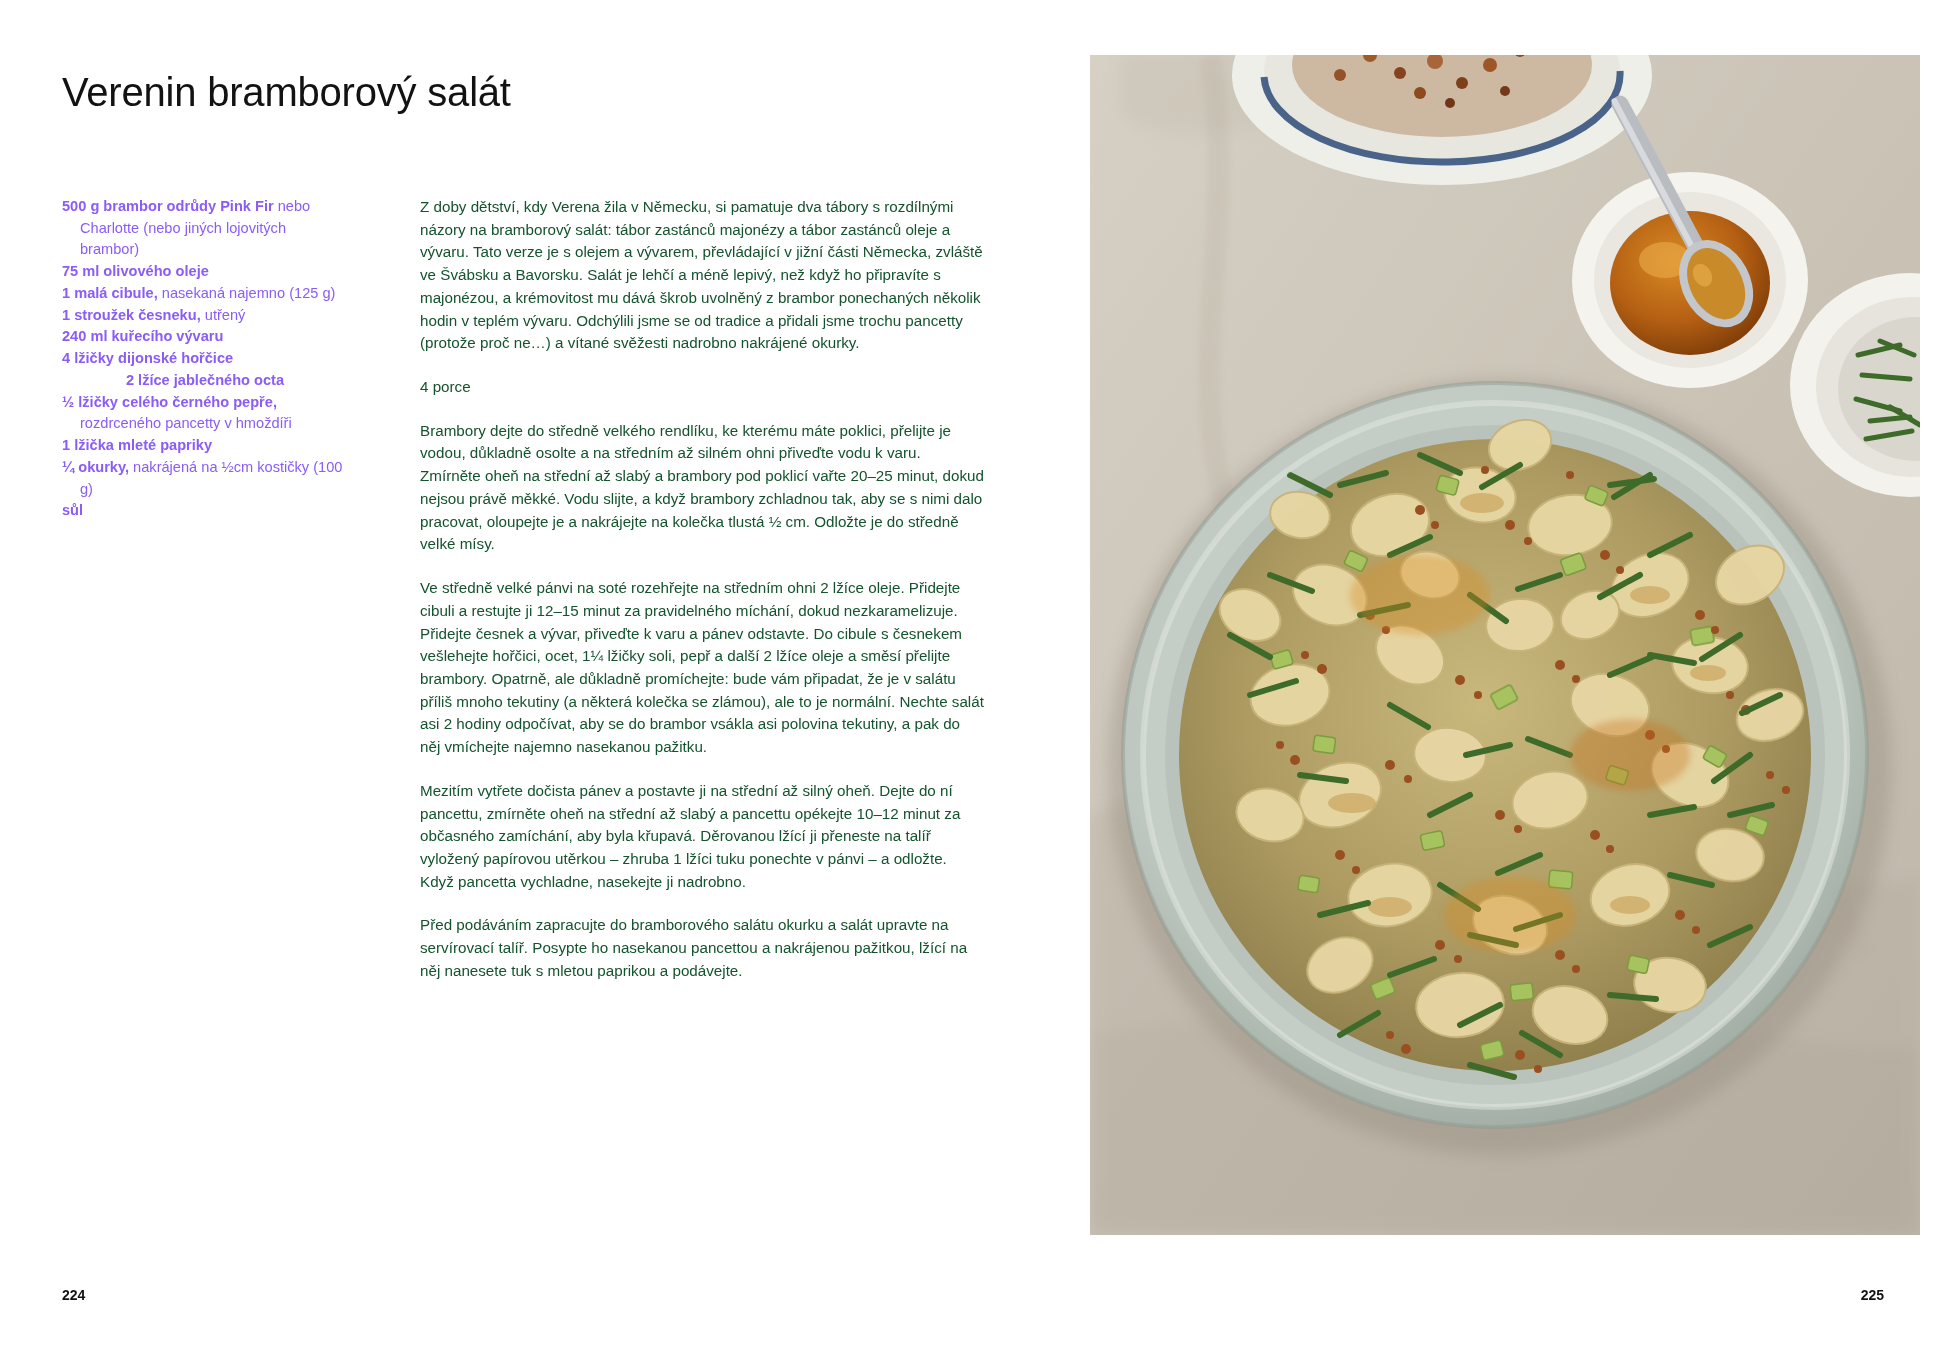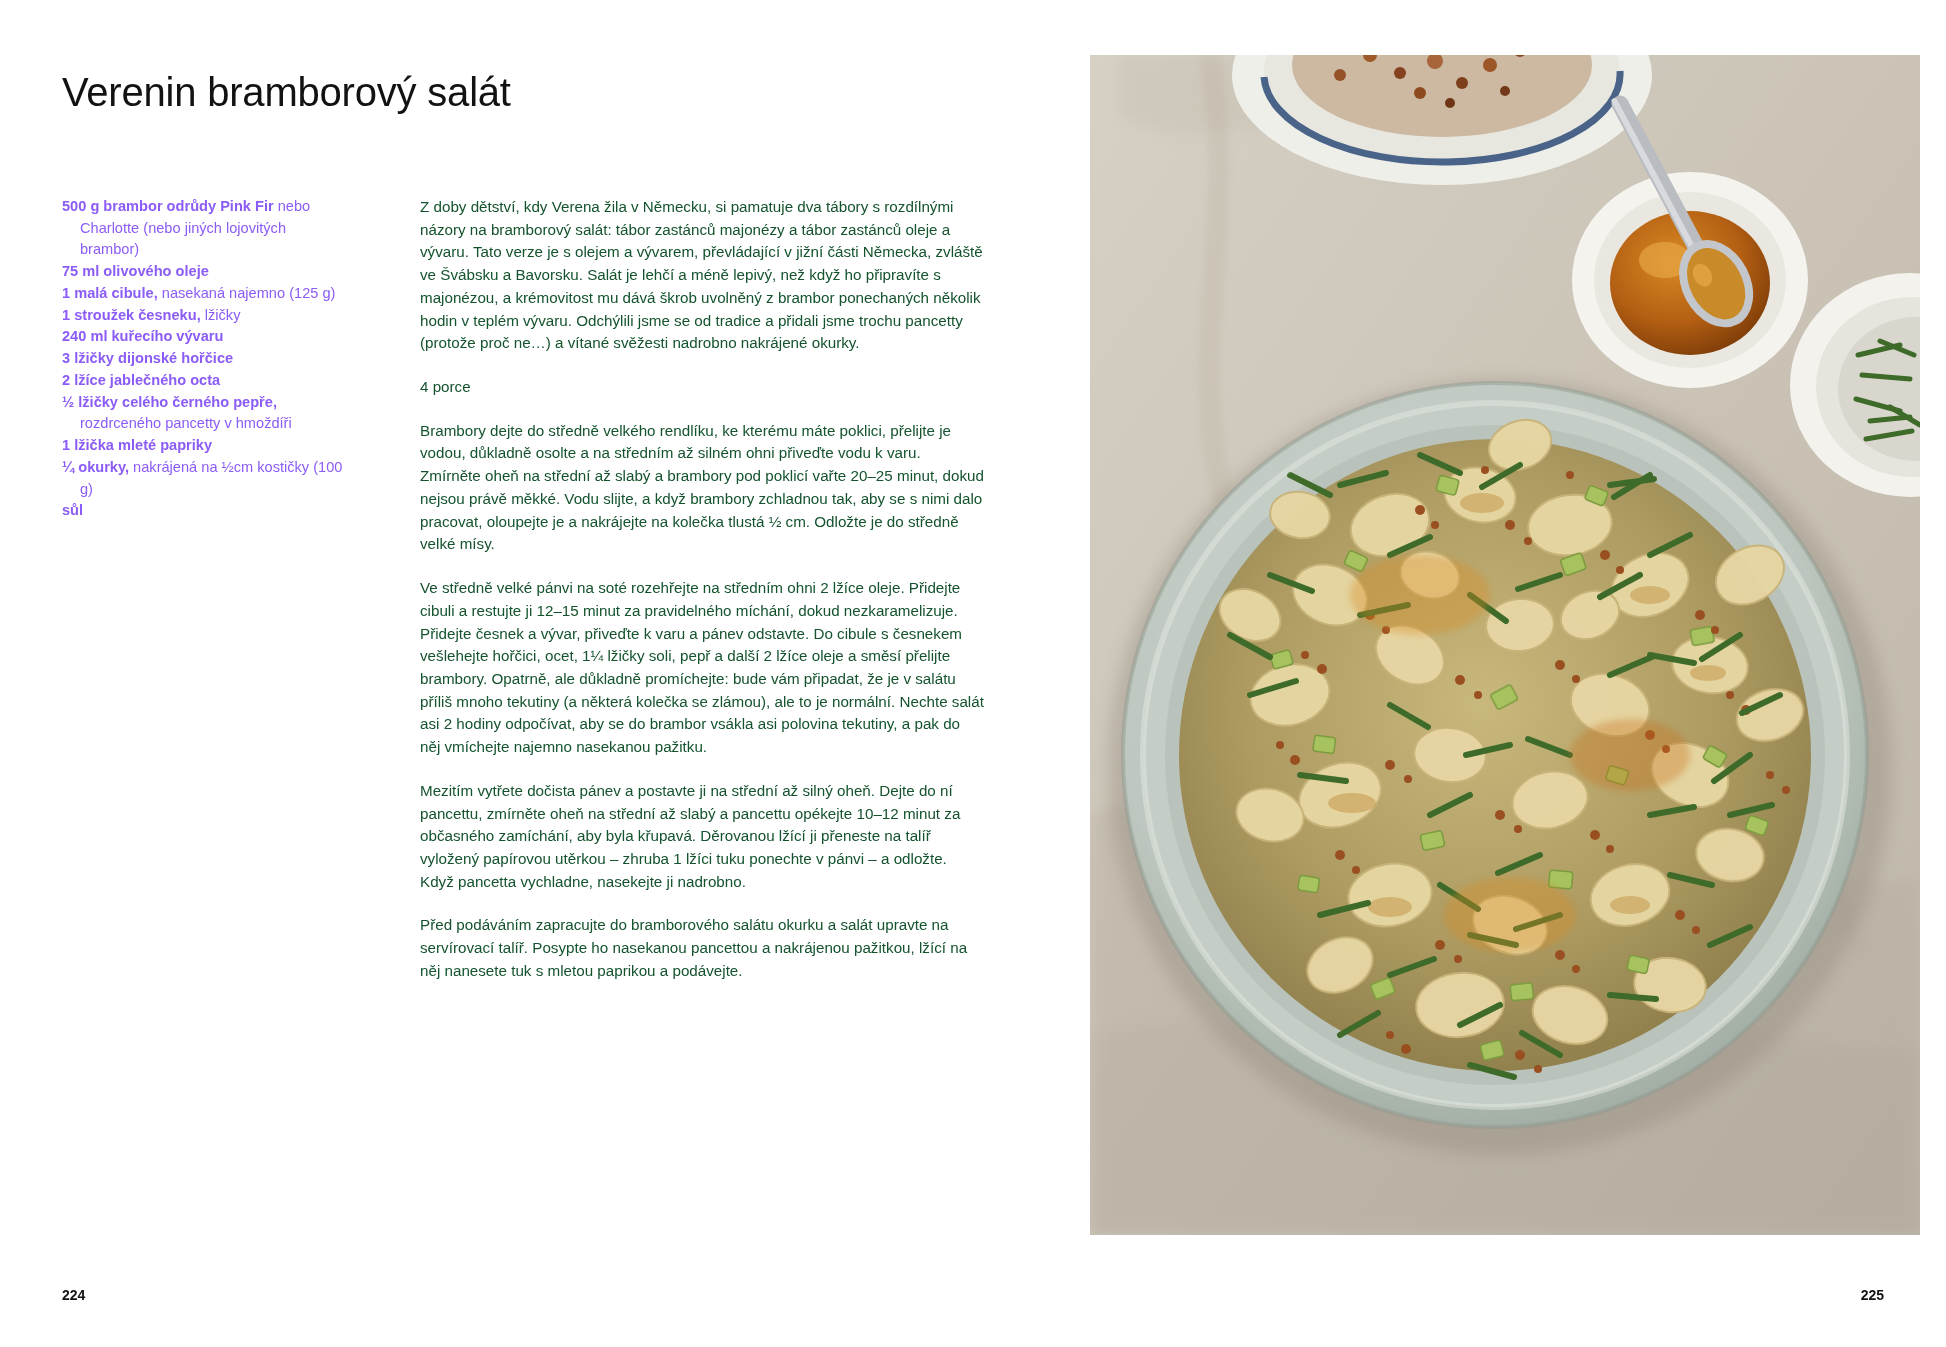--- a/index.html
+++ b/index.html
@@ -136,30 +136,30 @@
       <div class="ing-item">
             <span class="cont" style="text-indent: -18px;"><b>500 g brambor odrůdy Pink Fir</b><span> nebo Charlotte (nebo jiných lojovitých brambor)</span></span>
           </div>
           <div class="ing-item">
             <span class="cont" style="text-indent: -18px;"><b>75 ml olivového oleje</b></span>
           </div>
           <div class="ing-item">
             <span class="cont" style="text-indent: -18px;"><b>1 malá cibule,</b><span> nasekaná najemno (125 g)</span></span>
           </div>
           <div class="ing-item">
-            <span class="cont" style="text-indent: -18px;"><b>1 stroužek česneku,</b><span> lžičky</span></span>
+            <span class="cont" style="text-indent: -18px;"><b>1 stroužek česneku,</b><span> utřený</span></span>
           </div>
           <div class="ing-item">
             <span class="cont" style="text-indent: -18px;"><b>240 ml kuřecího vývaru</b></span>
           </div>
           <div class="ing-item">
-            <span class="cont" style="text-indent: -18px;"><b>3 lžičky dijonské hořčice</b></span>
-          </div>
-          <div class="ing-item">
-            <span class="cont" style="text-indent: -18px;"><b>2 lžíce jablečného octa</b></span>
+            <span class="cont" style="text-indent: -18px;"><b>4 lžičky dijonské hořčice</b></span>
+          </div>
+          <div class="ing-item">
+            <span class="cont" style="text-indent: -18px; text-align: center;"><b>2 lžíce jablečného octa</b></span>
           </div>
           <div class="ing-item">
             <span class="cont" style="text-indent: -18px;"><b>½ lžičky celého černého pepře,</b><span> rozdrceného pancetty v hmoždíři</span></span>
           </div>
           <div class="ing-item">
             <span class="cont" style="text-indent: -18px;"><b>1 lžička mleté papriky</b></span>
           </div>
           <div class="ing-item">
             <span class="cont" style="text-indent: -18px;"><b>¼ okurky,</b><span> nakrájená na ½cm kostičky (100 g)</span></span>
           </div>

